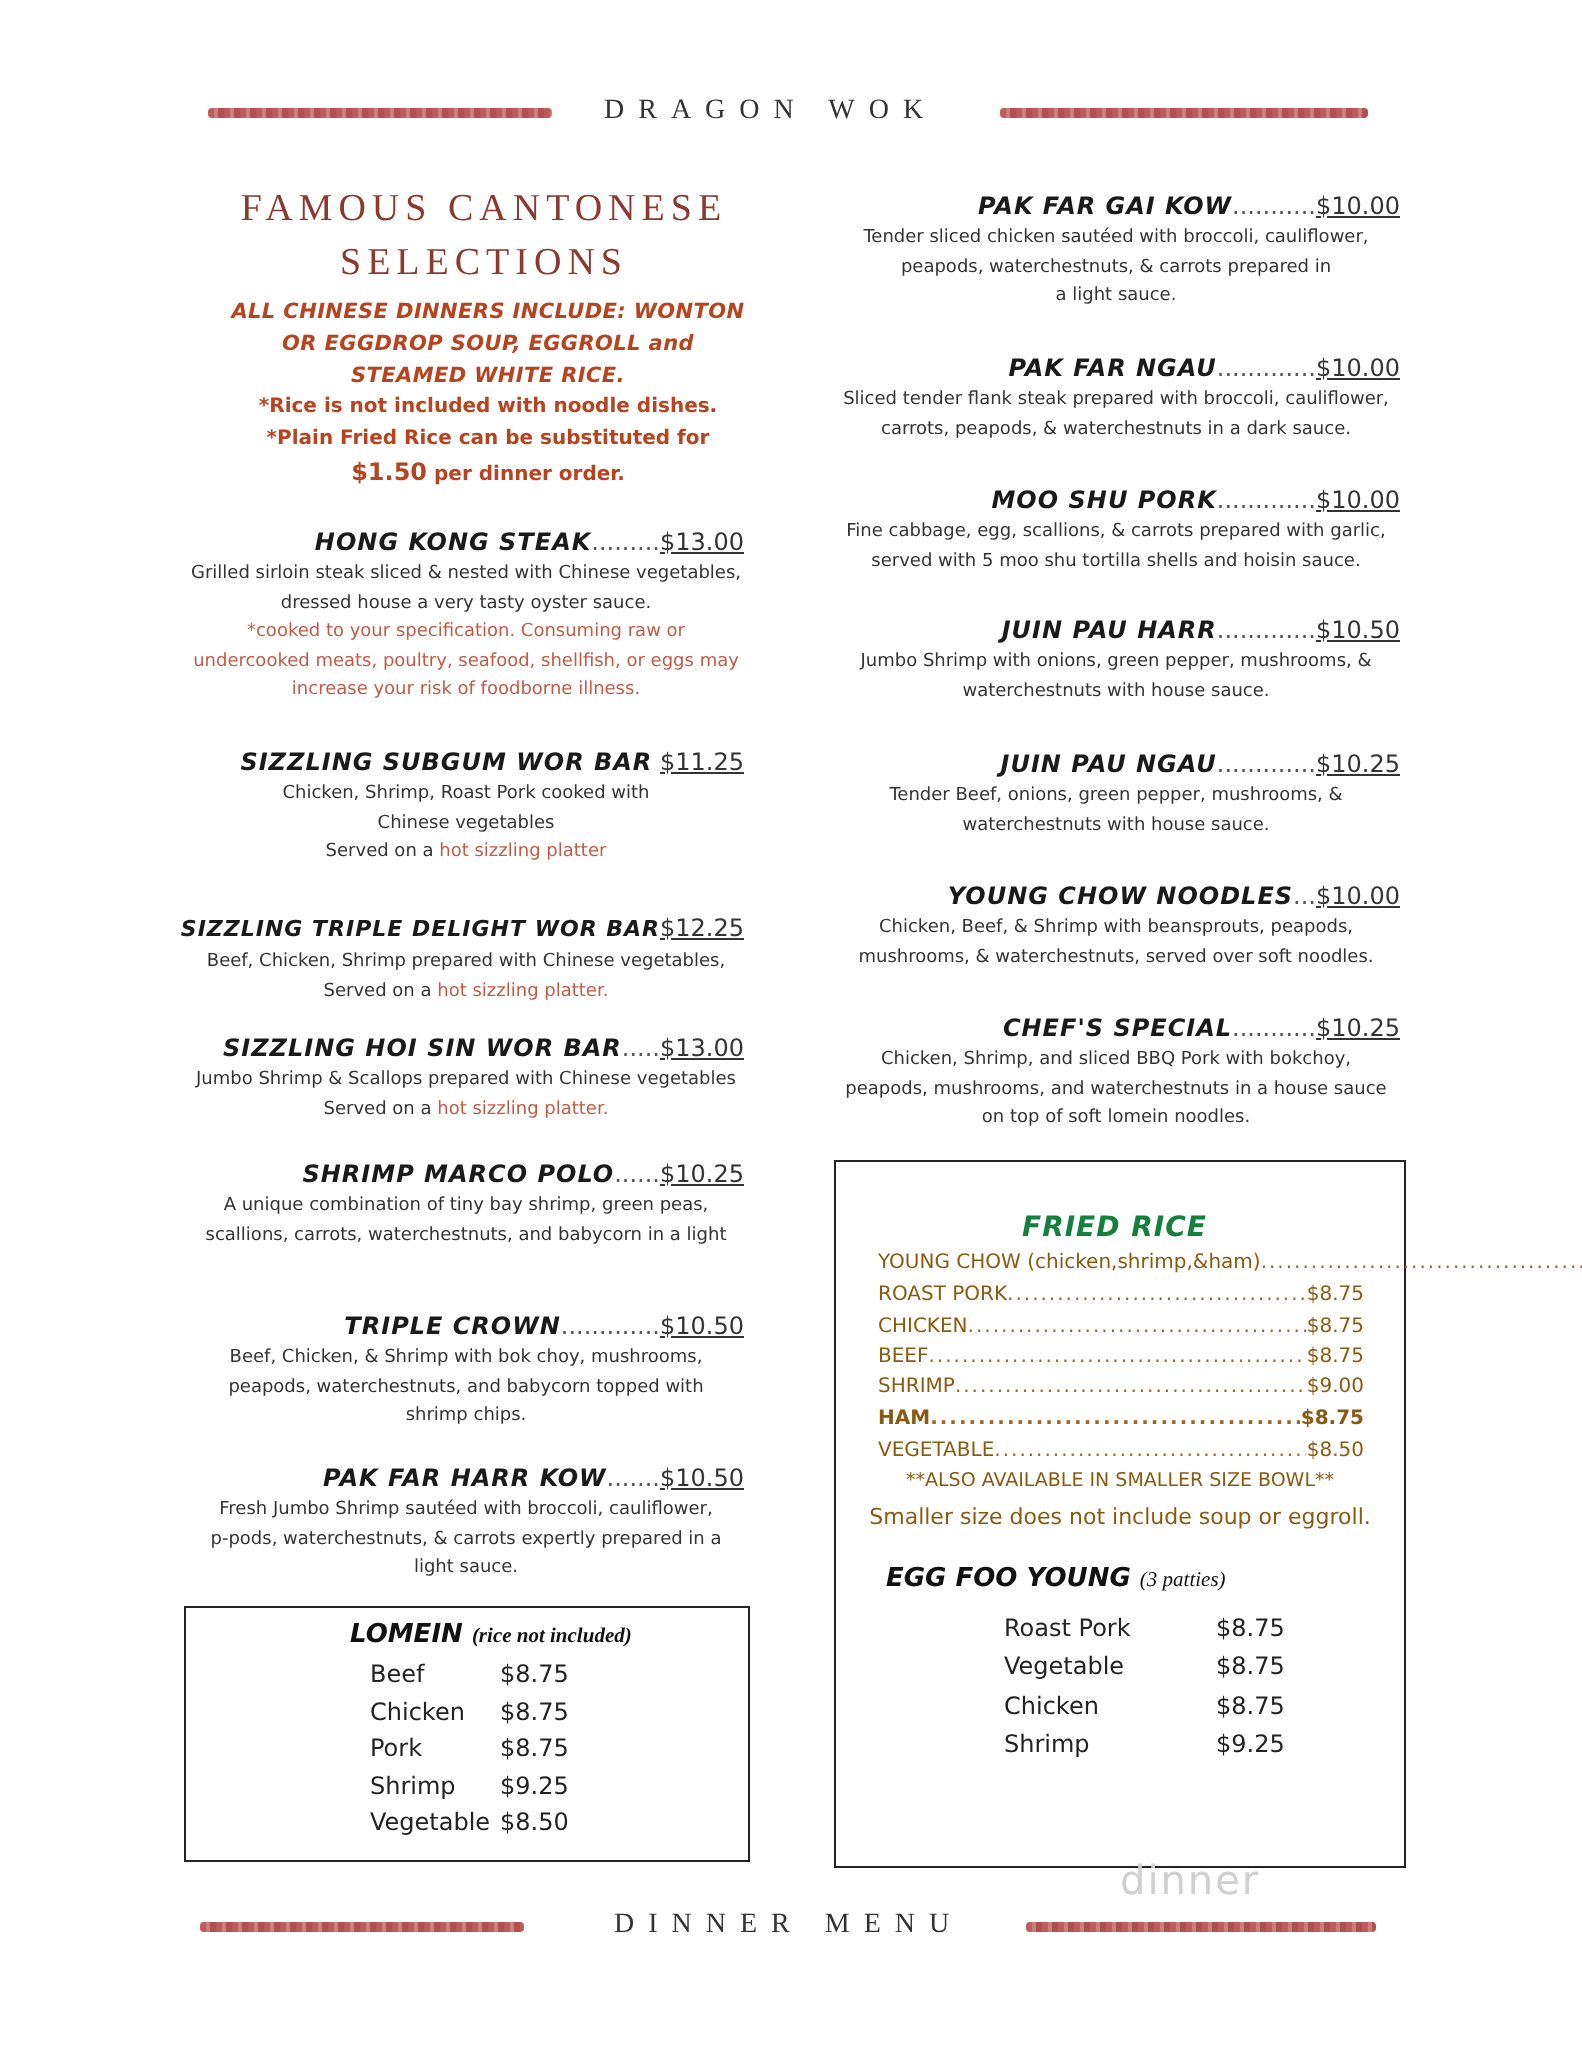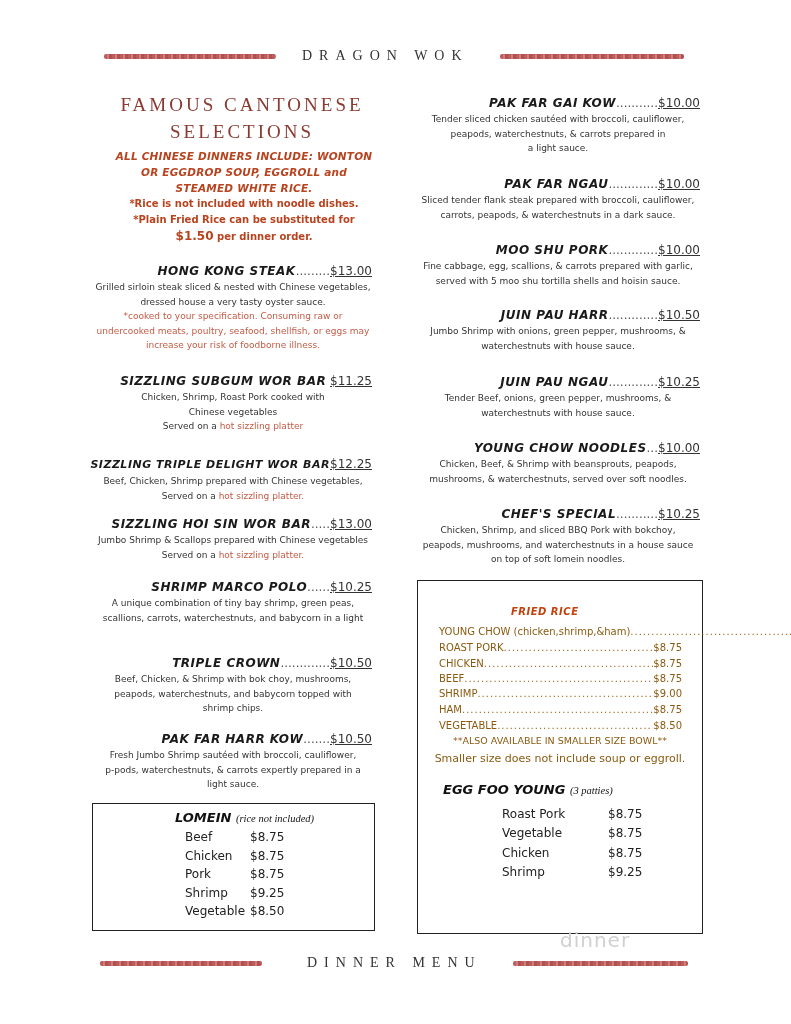--- a/index.html
+++ b/index.html
@@ -17,23 +17,23 @@
   .item { position: absolute; text-align: center; }
   .item .head { font-family: "DejaVu Sans", sans-serif; font-weight: bold; font-size: 12px; line-height: 18px; white-space: nowrap; text-align: right; }
   .item .head .name { font-style: italic; letter-spacing: 0.5px; color: #1a1a1a; }
   .item .head .dots { color: #555; font-weight: normal; }
   .item .head .price { font-weight: normal; font-size: 12px; color: #333; font-style: normal; text-decoration: underline; }
   .item .desc { font-size: 9px; line-height: 14.5px; color: #333; }
   .item .warn { font-size: 9px; line-height: 14.5px; color: #c25b45; }
   .hot { color: #c25b45; }
   .box { position: absolute; border: 1.5px solid #222; background: #fff; }
   .lomein-title { position: absolute; font-weight: bold; font-style: italic; font-size: 13px; color: #111; }
-  .lomein-title .sub { font-weight: normal; font-size: 10.5px; font-family: "Liberation Serif", serif; }
+  .lomein-title .sub { font-weight: bold; font-size: 10.5px; font-family: "Liberation Serif", serif; }
   .simple-row { position: absolute; font-size: 12px; color: #222; }
-  .fr-title { position: absolute; font-weight: bold; font-style: italic; color: #c2410c; font-size: 10px; letter-spacing: 0.5px; }
+  .fr-title { position: absolute; font-weight: bold; font-style: italic; color: #15803d; font-size: 14px; letter-spacing: 0.5px; }
   .fr-row { position: absolute; font-size: 10px; color: #8a5a10; display: flex; white-space: nowrap; }
   .fr-row .lbl { flex: 0 0 auto; }
   .fr-row .fill { flex: 1 1 auto; overflow: hidden; letter-spacing: 1px; color: #9a6a20; }
   .fr-row .fill::before { content: "................................................................................................................"; }
   .fr-row .pr { flex: 0 0 auto; }
   .fr-note { position: absolute; font-size: 9.5px; color: #8a5a10; text-align: center; }
   .fr-note2 { position: absolute; font-size: 11px; color: #8a5a10; text-align: center; }
   .efy-title { position: absolute; font-weight: bold; font-style: italic; font-size: 13px; color: #111; }
   .efy-title .sub { font-weight: normal; font-size: 10.5px; font-family: "Liberation Serif", serif; }
   .watermark { position: absolute; font-family: "DejaVu Sans", sans-serif; font-size: 20px; color: #d0d0d0; letter-spacing: 1px; }
@@ -181,21 +181,21 @@
   <div class="fr-row" style="left:21px; top:92px; width:243px;">
       <span class="lbl">BEEF</span>
       <span class="fill"></span>
       <span class="pr">$8.75</span>
     </div>
   <div class="fr-row" style="left:21px; top:107px; width:243px;">
       <span class="lbl">SHRIMP</span>
       <span class="fill"></span>
       <span class="pr">$9.00</span>
     </div>
-  <div class="fr-row" style="left:21px; top:123px; width:243px;">
+  <div class="fr-row" style="left:21px; top:123px; width:243px;font-weight:bold;">
       <span class="lbl">HAM</span>
       <span class="fill"></span>
       <span class="pr">$8.75</span>
     </div>
   <div class="fr-row" style="left:21px; top:139px; width:243px;">
       <span class="lbl">VEGETABLE</span>
       <span class="fill"></span>
       <span class="pr">$8.50</span>
     </div>
   <div class="fr-note" style="left:0; top:154px; width:284px;">**ALSO AVAILABLE IN SMALLER SIZE BOWL**</div>

